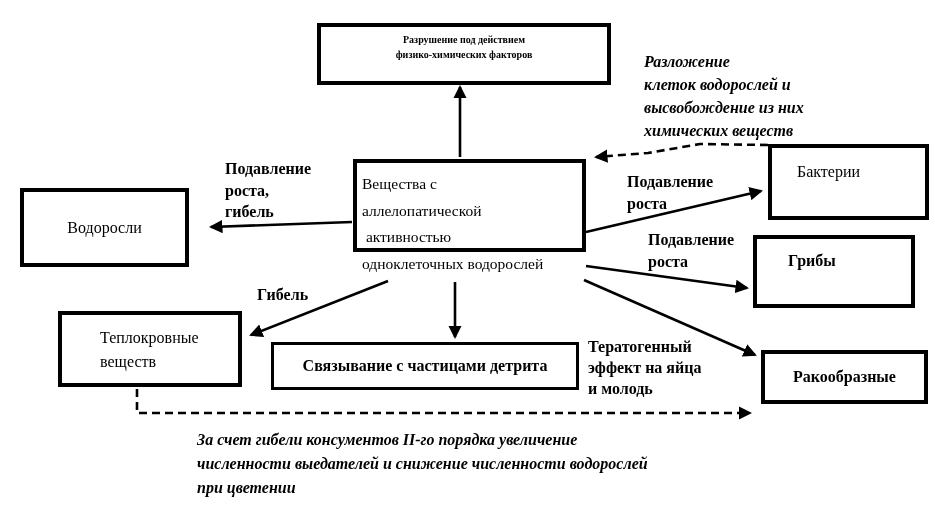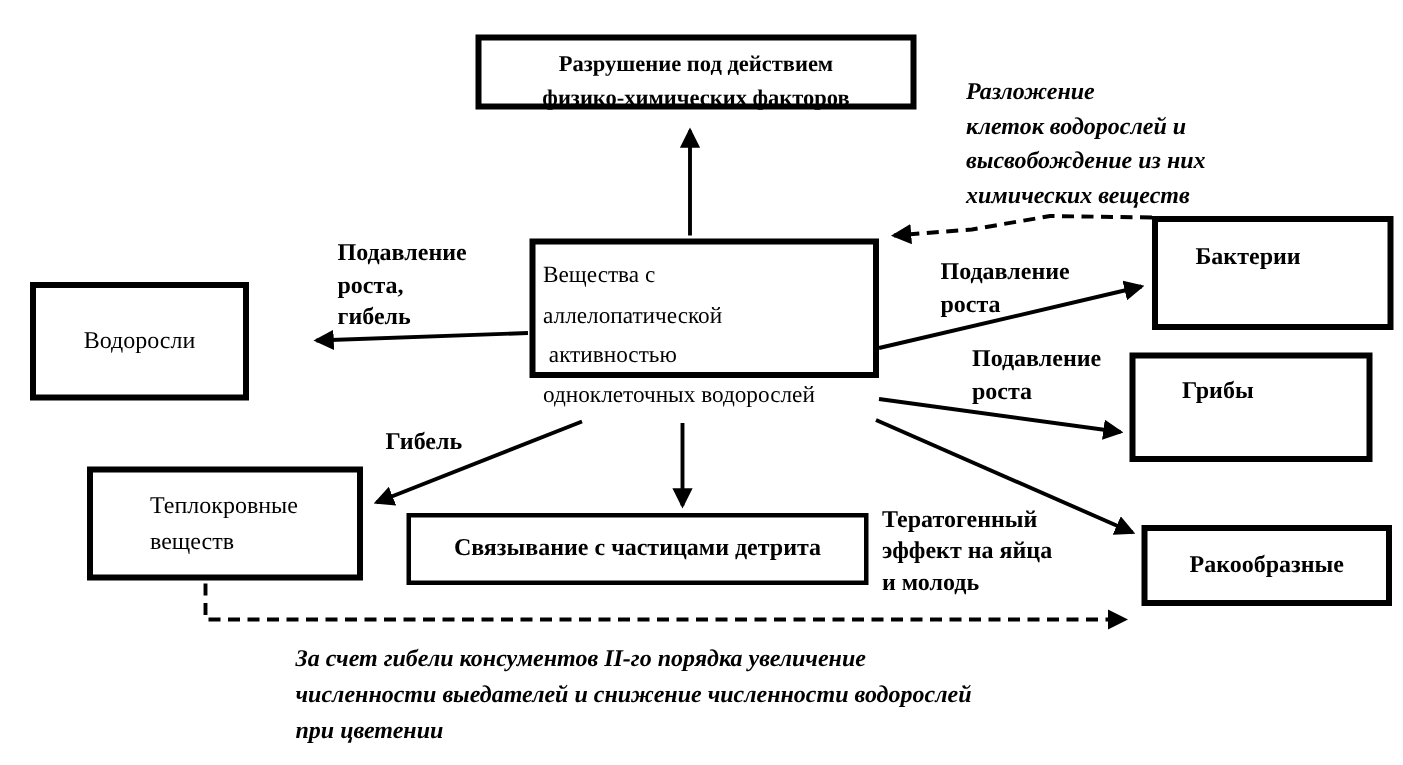--- a/index.html
+++ b/index.html
@@ -44,31 +44,31 @@
   .ann {
     position: absolute;
     z-index: 3;
     font-weight: bold;
     font-style: italic;
     font-size: 16px;
     line-height: 1.5;
     white-space: pre-line;
   }
   
-  #box-destruction { left: 317px; top: 23px;  width: 294px; height: 50px;
-    font-weight: bold; font-size: 15px; text-align: center; padding-top: 5px; line-height: 1.5; }
+  #box-destruction { left: 317px; top: 23px;  width: 294px; height: 62px;
+    font-weight: bold; font-size: 10px; text-align: center; padding-top: 5px; line-height: 1.5; }
   #box-substances  { left: 353px; top: 159px; width: 233px; height: 93px;
     font-size: 15.5px; padding: 8px 4px 0 5px; line-height: 1.72; }
-  #box-algae       { left: 20px;  top: 188px; width: 146px; height: 79px; font-size: 16px; }
+  #box-algae       { left: 20px;  top: 188px; width: 169px; height: 79px; font-size: 16px; }
   #box-warm        { left: 58px;  top: 311px; width: 184px; height: 76px;
     font-size: 16px; padding: 11px 0 0 38px; line-height: 1.5; }
   #box-detritus    { left: 271px; top: 342px; width: 308px; height: 48px;
     font-weight: bold; font-size: 16px; border-width: 3px; }
   #box-bacteria    { left: 768px; top: 144px; width: 161px; height: 76px;
-    font-weight: bold; font-size: 16px; padding: 12px 0 0 25px; }
+    font-weight: normal; font-size: 16px; padding: 12px 0 0 25px; }
   #box-fungi       { left: 753px; top: 235px; width: 162px; height: 73px;
     font-weight: bold; font-size: 16px; padding: 10px 0 0 31px; }
   #box-crustaceans { left: 761px; top: 350px; width: 167px; height: 54px;
     font-weight: bold; font-size: 16px; }
   
   #lbl-suppress-algae    { left: 225px; top: 158px; }
   #lbl-death             { left: 257px; top: 284px; }
   #lbl-suppress-bacteria { left: 627px; top: 171px; }
   #lbl-suppress-fungi    { left: 648px; top: 229px; }
   #lbl-teratogenic       { left: 588px; top: 337px; line-height: 1.3; }

